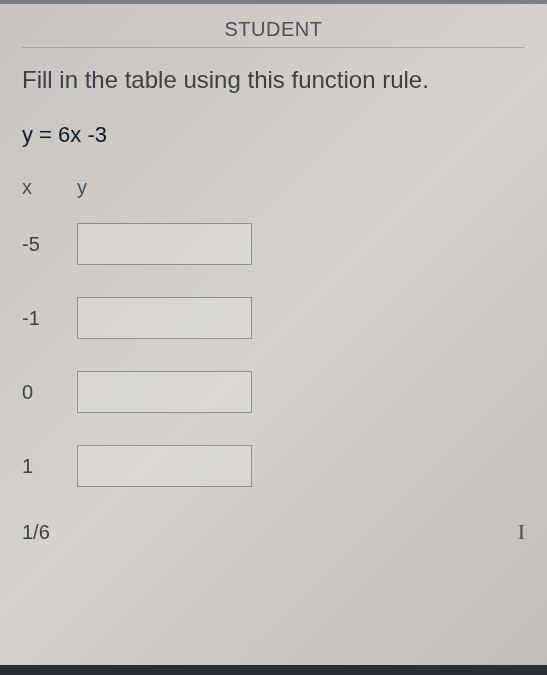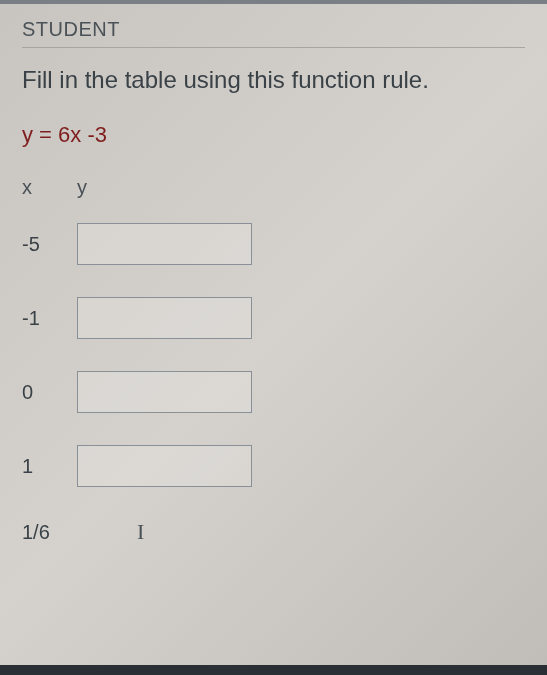--- a/index.html
+++ b/index.html
@@ -17,34 +17,35 @@
     }
     .content {
       padding: 18px 22px;
     }
     .header {
       color: #4a5258;
       font-size: 20px;
       font-weight: 400;
       letter-spacing: 0.5px;
       margin-bottom: 6px;
+      text-align: center;
     }
     .divider {
       border: none;
       border-top: 1px solid #a8a5a0;
       margin-bottom: 18px;
     }
     .instruction {
       color: #3a4248;
       font-size: 24px;
       font-weight: 400;
       margin-bottom: 28px;
     }
     .rule {
-      color: #7f1d1d;
+      color: #0f172a;
       font-size: 22px;
       font-weight: 400;
       margin-bottom: 28px;
     }
     .table-header {
       display: flex;
       margin-bottom: 24px;
     }
     .col-x {
       width: 55px;
@@ -71,20 +72,21 @@
       border: 1px solid #8a9098;
       background: rgba(230, 228, 225, 0.4);
       outline: none;
       font-size: 18px;
       padding: 0 8px;
       color: #333;
     }
     .cursor-row {
       display: flex;
       align-items: center;
+      justify-content: space-between;
     }
     .cursor {
       margin-left: 60px;
       color: #4a5258;
       font-size: 22px;
       font-family: serif;
     }
     .bottom-border {
       position: absolute;
       bottom: 0;

